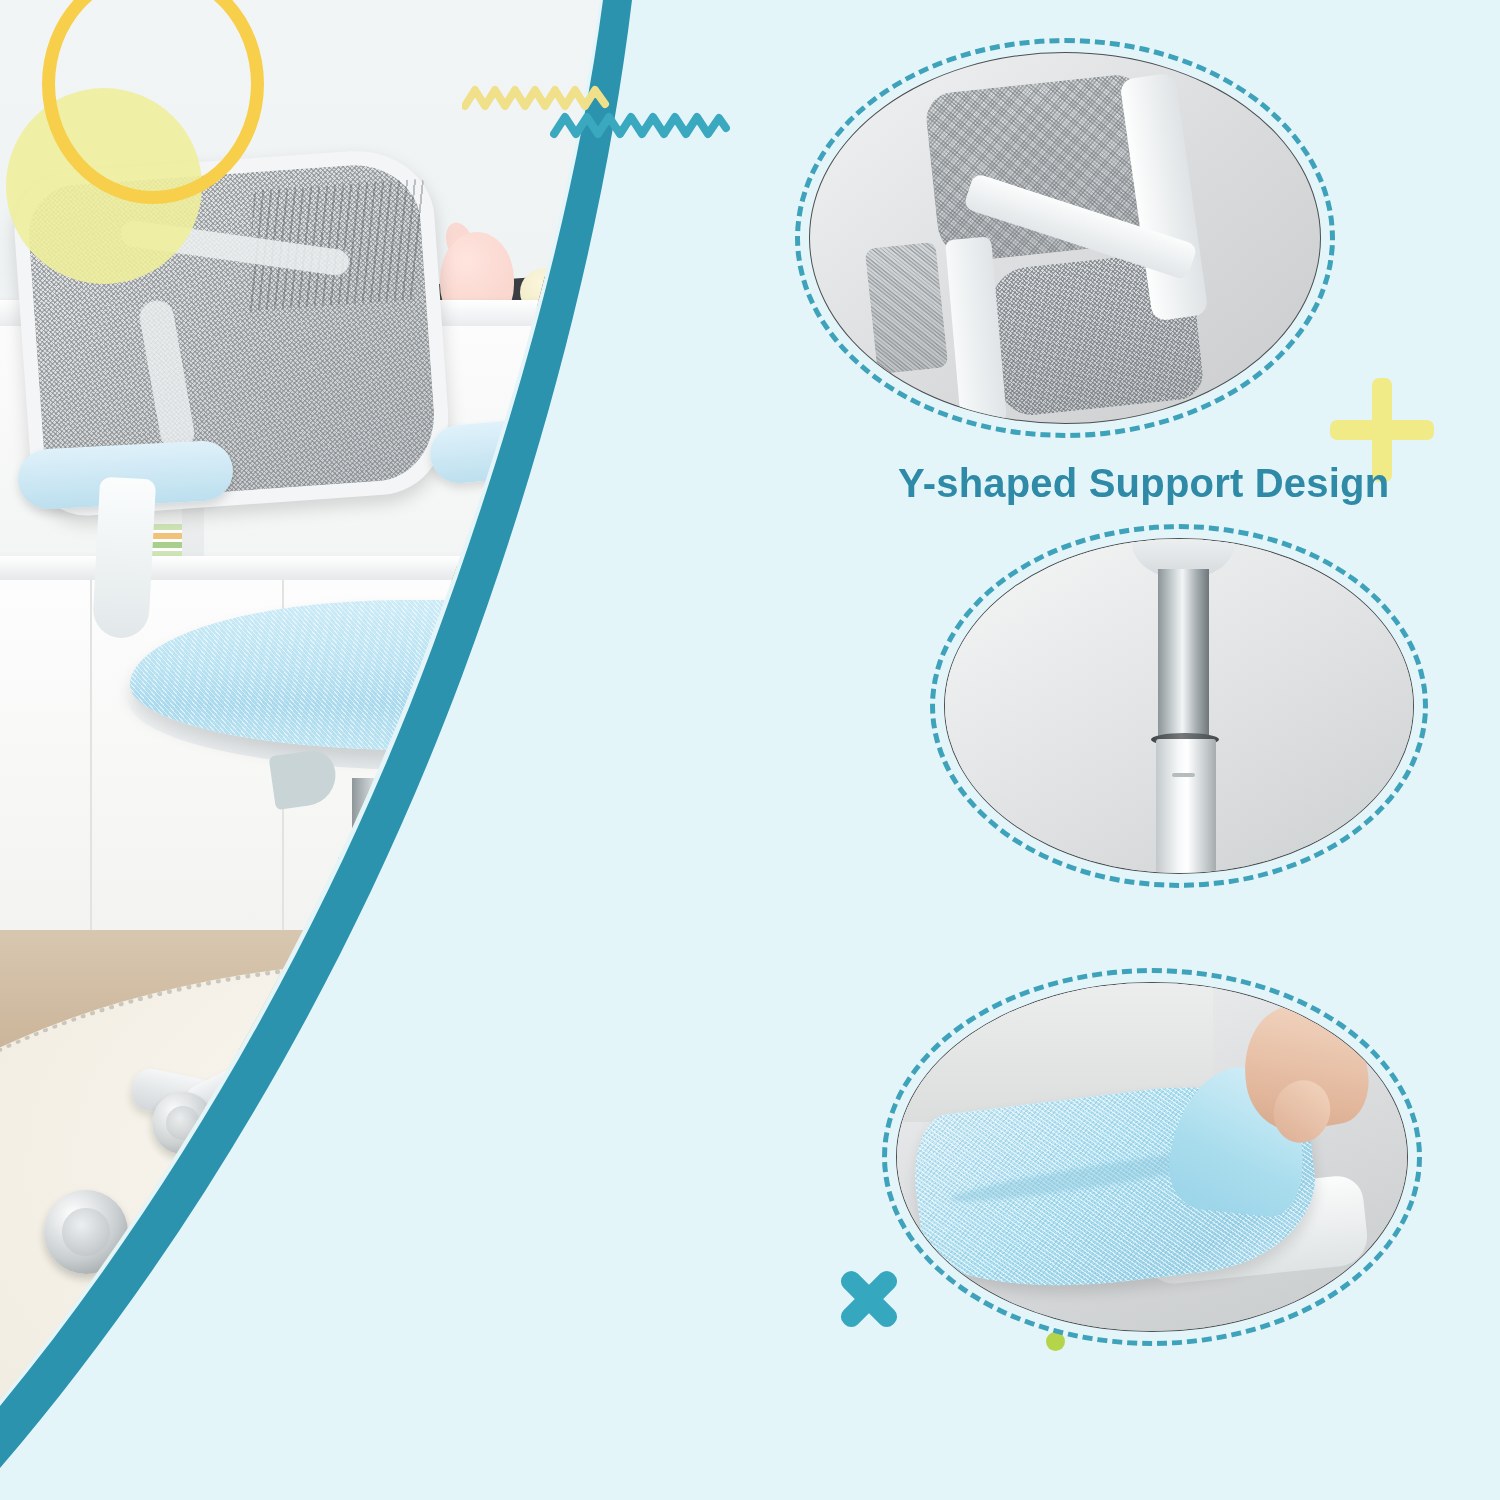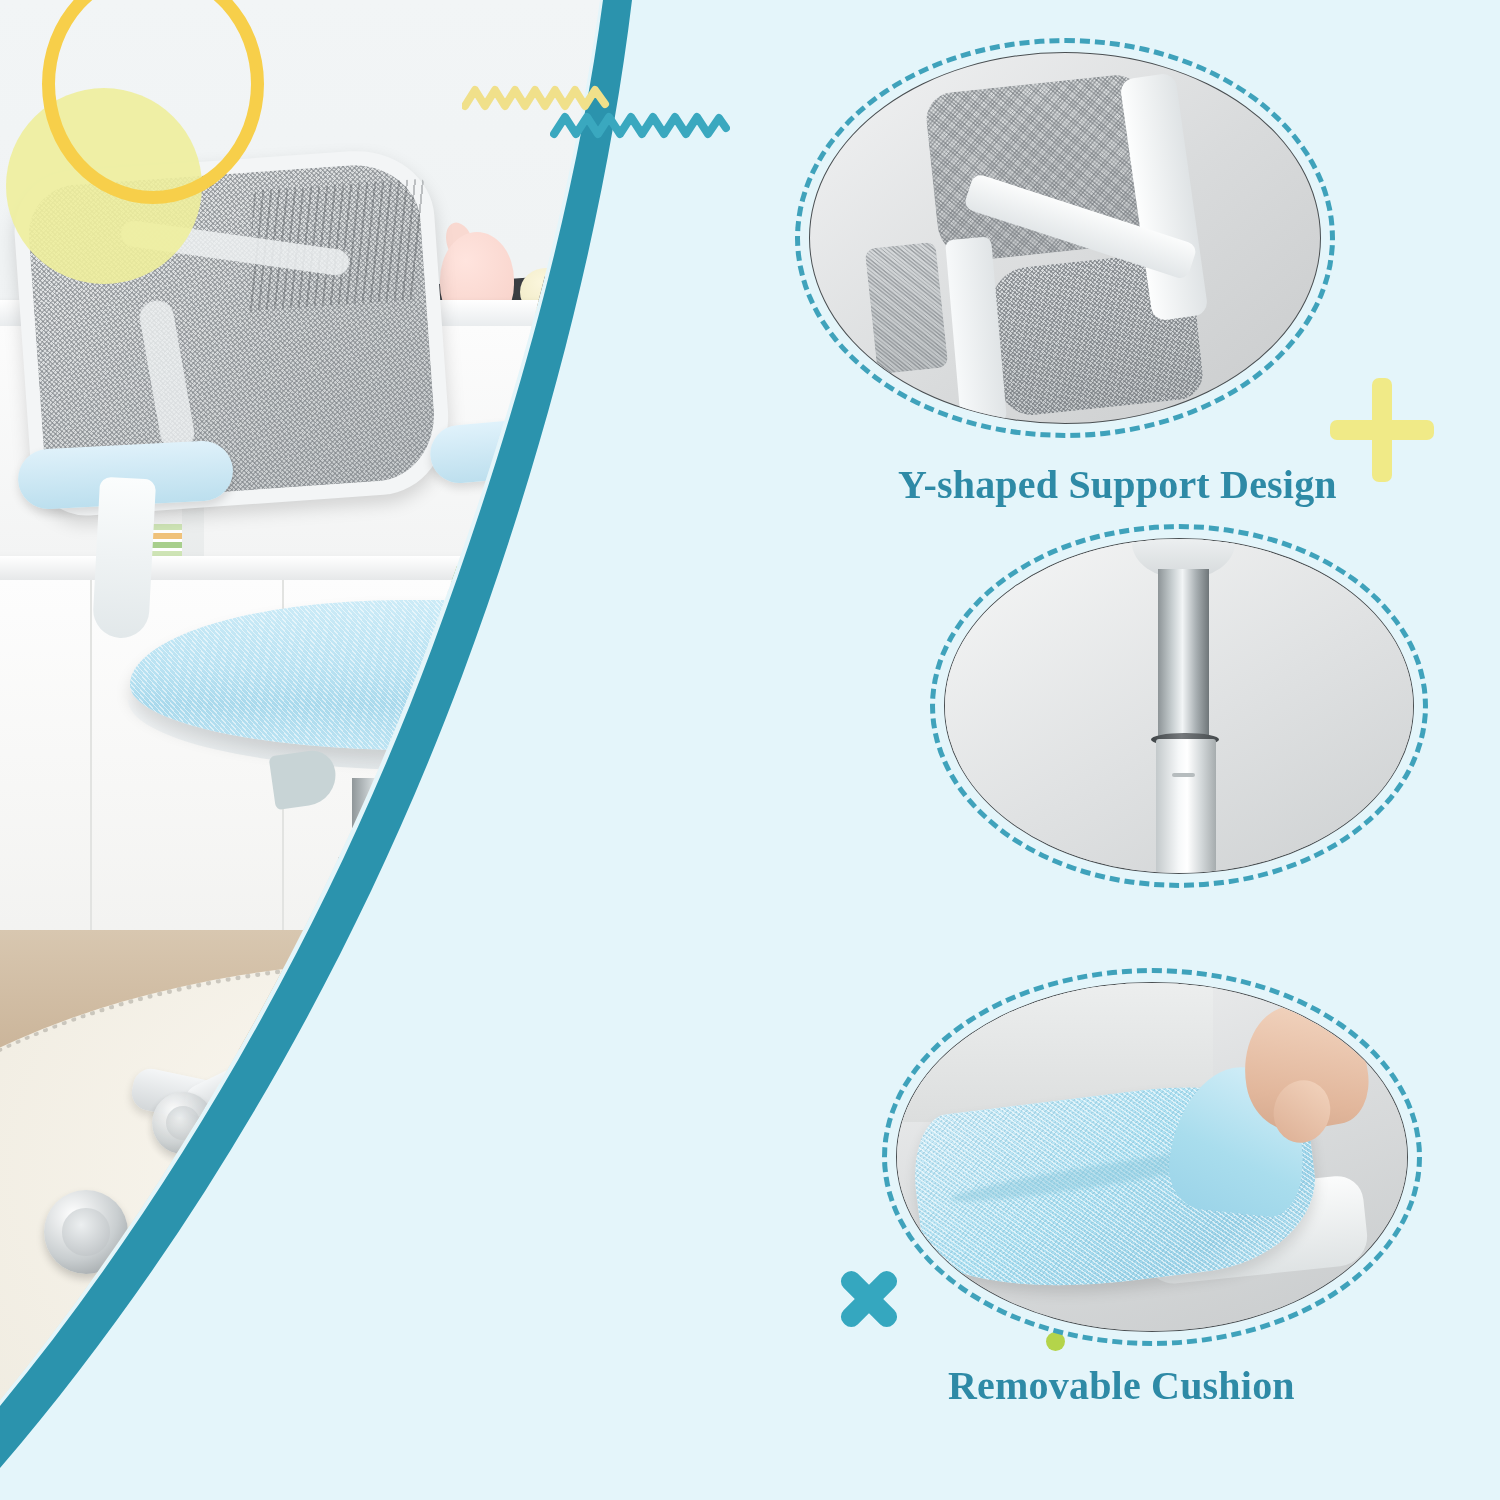--- a/index.html
+++ b/index.html
@@ -1,21 +1,21 @@
 <!DOCTYPE html>
 <html><head>
 <meta charset="utf-8">
 <style>
   html,body{margin:0;padding:0;}
   body{
     width:1500px;height:1500px;overflow:hidden;
     font-family:"Liberation Sans",sans-serif;
     background:#e4f5fa;position:relative;
   }
-  .stage{position:absolute;inset:0;overflow:hidden;font-family:Liberation Serif, serif;}
+  .stage{position:absolute;inset:0;overflow:hidden;}
 
   
   #main-photo{
     position:absolute;left:0;top:0;width:880px;height:1500px;
     clip-path: path("M0,0 L600,0 C575,180 520,400 430,640 C330,910 180,1180 0,1400 Z");
     overflow:hidden;
   }
   
   .room-wallpaper{position:absolute;inset:0;background:
      linear-gradient(#f2f5f6 0%,#eef1f2 35%,#e9e9e7 58%,#e6e2d9 62%,#e9e5dc 100%);}
@@ -336,15 +336,14 @@
         <div class="d3-wall"></div>
         <div class="d3-seatpan"></div>
         <div class="d3-fabric"></div>
         <div class="d3-fold"></div>
         <div class="d3-peak"></div>
         <div class="d3-hand"></div>
         <div class="d3-thumb"></div>
       </div>
     </div>
   </div>
-  <div class="caption" style="left:948px;top:1362px;">Removable Cushion</div>
 
 </div>
 
 </body></html>

